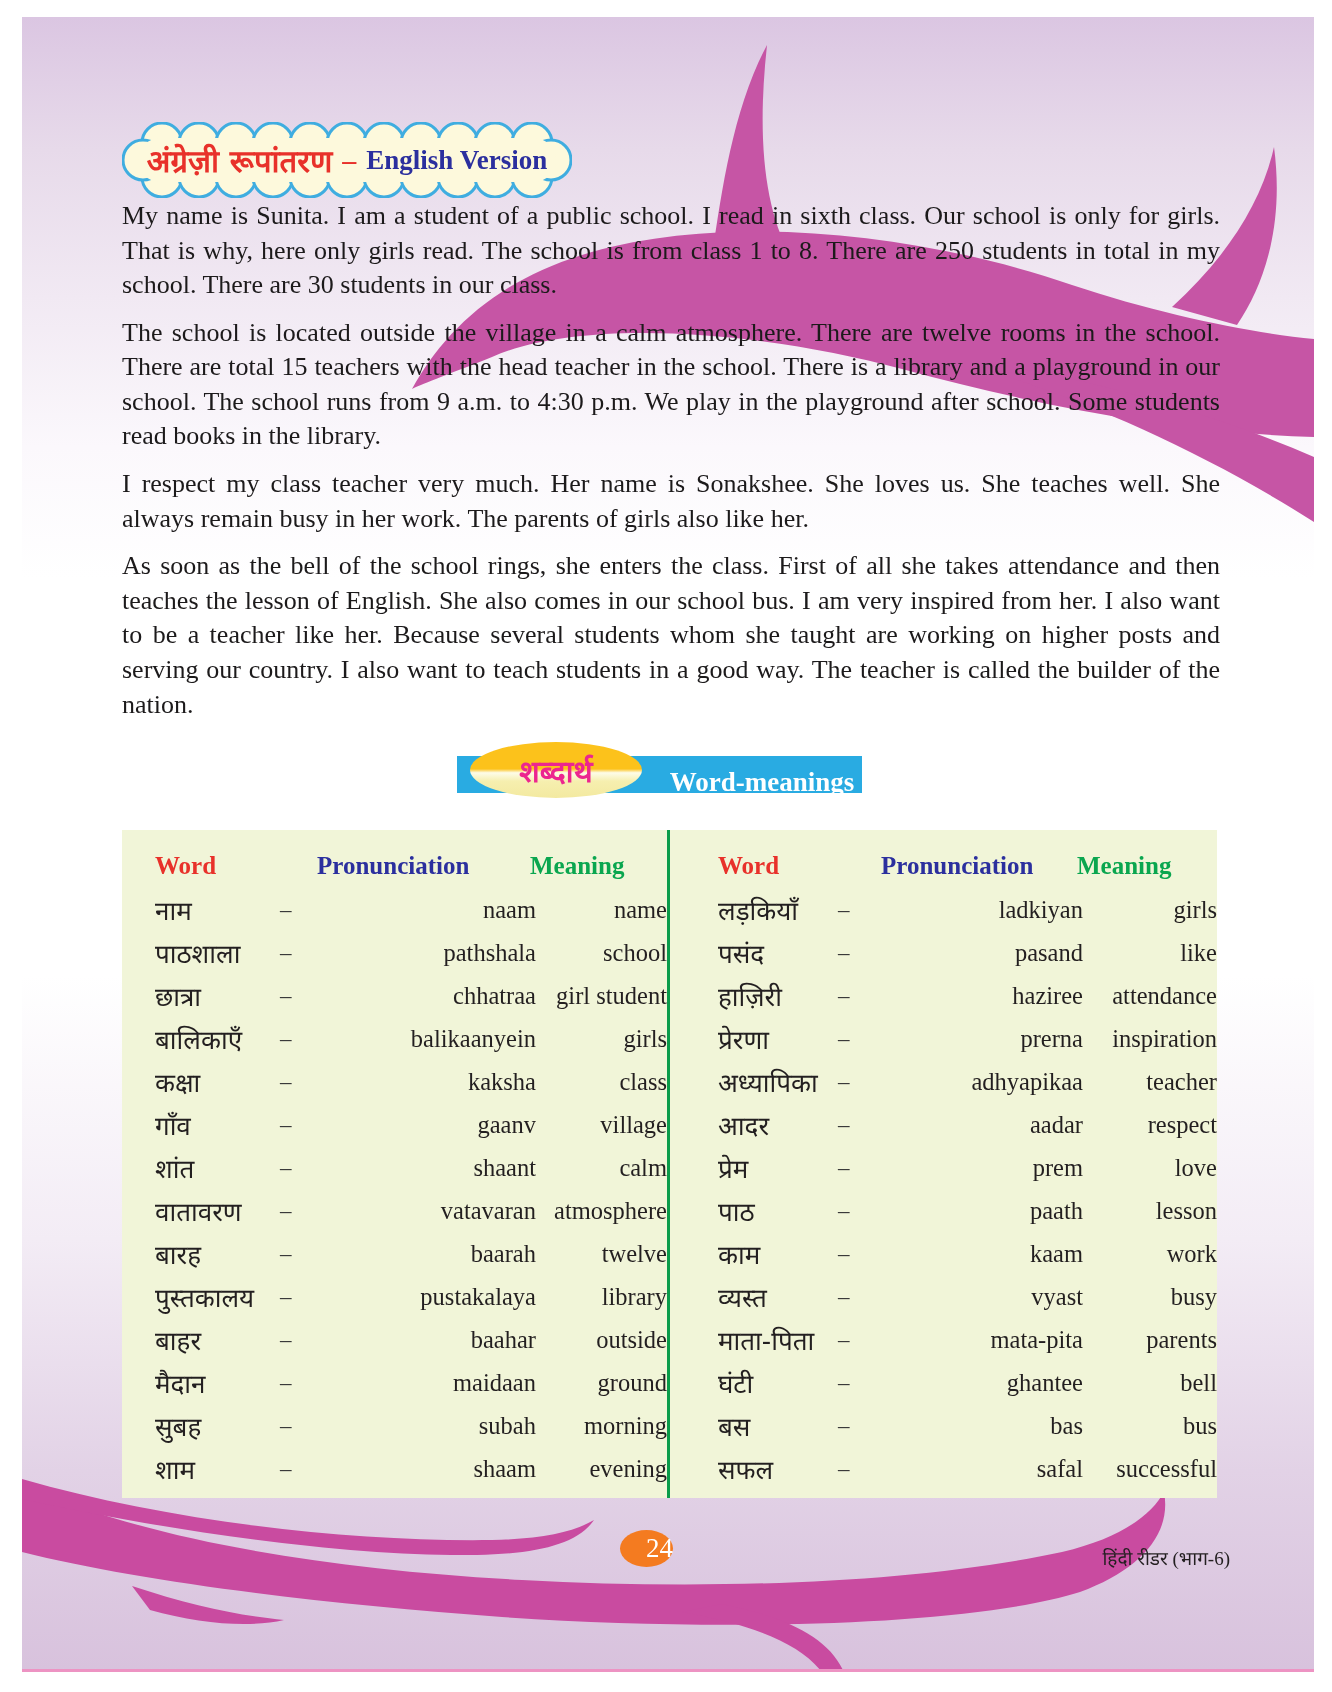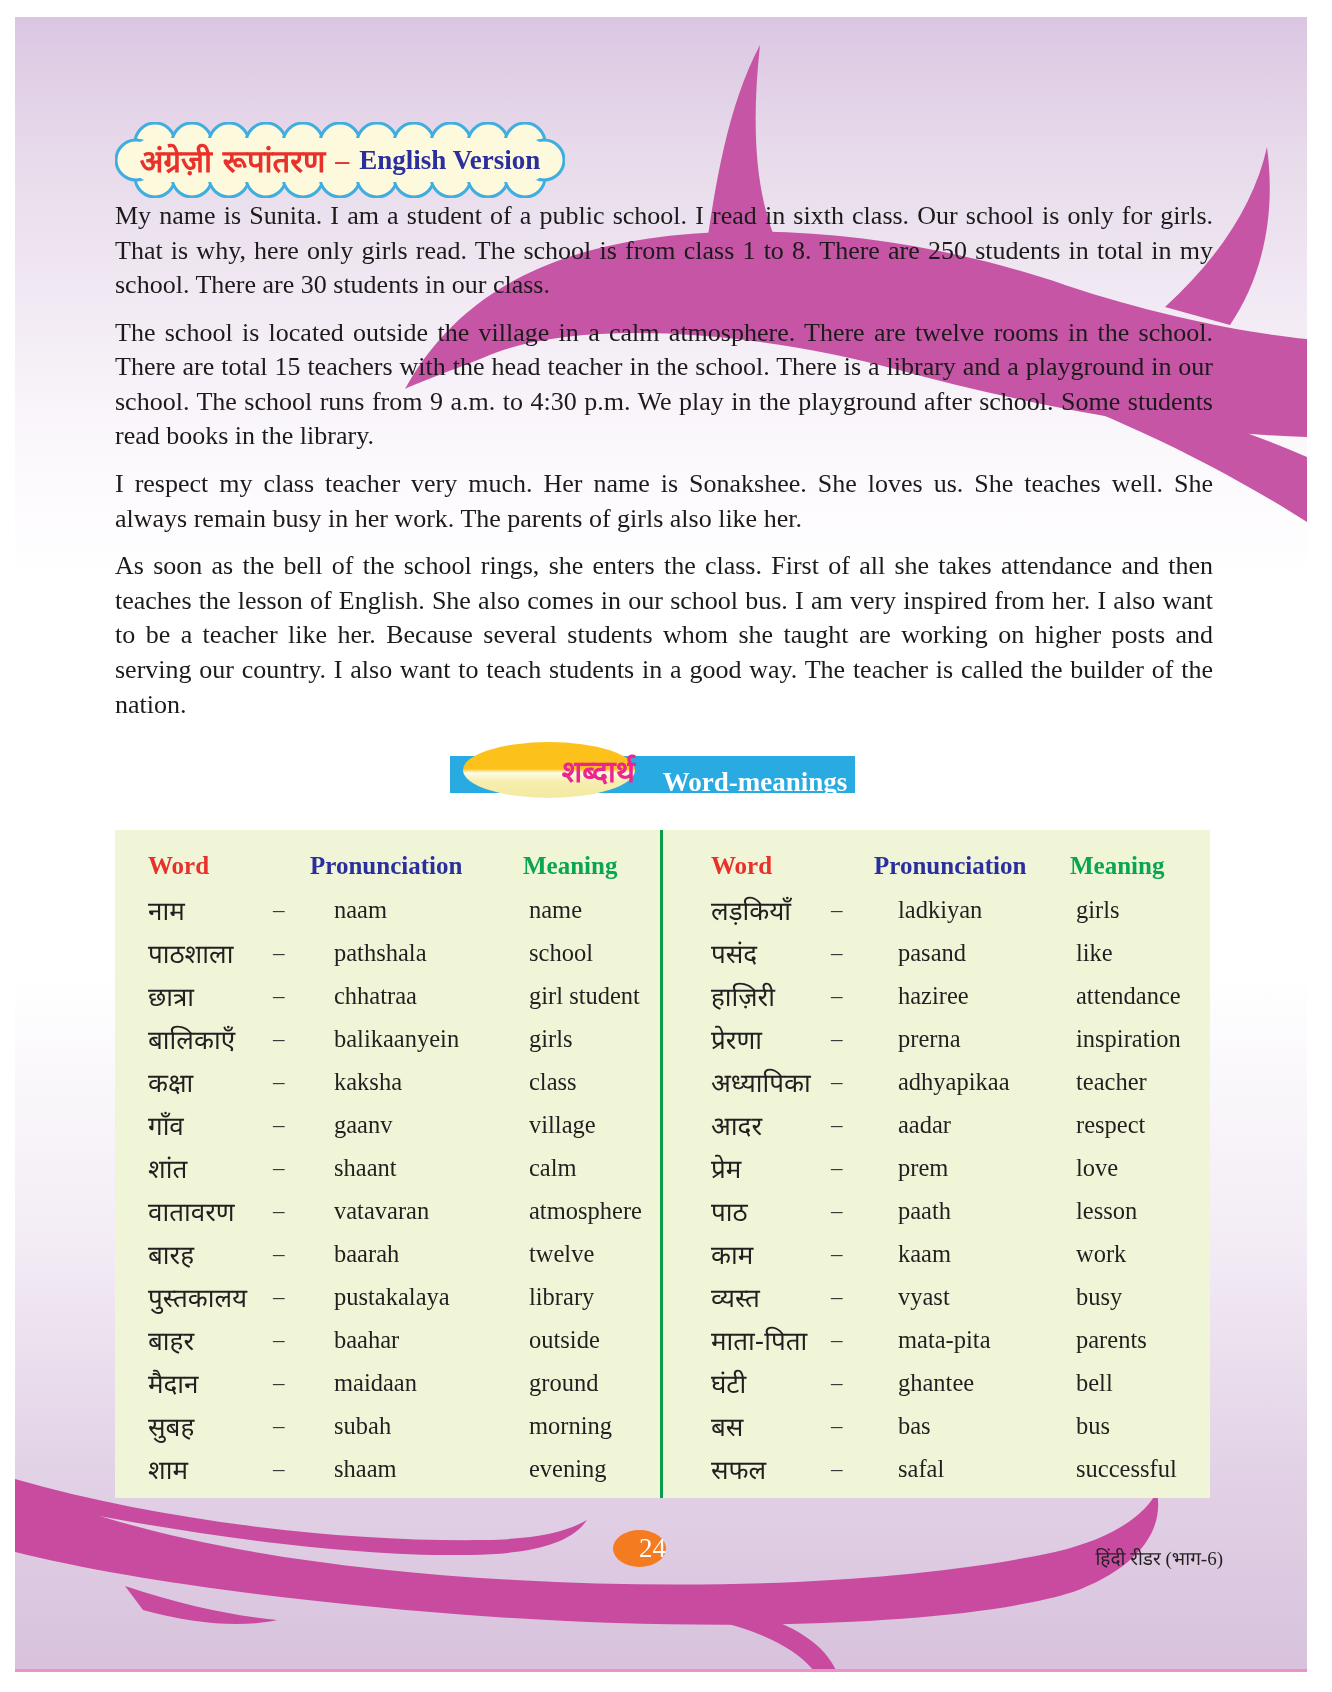--- a/index.html
+++ b/index.html
@@ -1,21 +1,21 @@
 <!DOCTYPE html>
 <html style="--swirl-pink: #c655a5; --band-blue: #29abe2; --table-bg: #f1f5d8; --divider-green: #0a9c4a; --header-red: #e8312a; --header-blue: #2b2f9e; --meaning-green: #0aa64f; --oval-orange: #f47b20; --badge-cyan: #3fade0; --badge-cream: #fdf9dc; --shabdarth-pink: #ec268f;"><head>
 <meta charset="utf-8">
 <style>
   html,body{margin:0;padding:0;}
   body{
     width:1332px;height:1692px;position:relative;background:#ffffff;overflow:hidden;
     font-family:"Liberation Serif", serif;
   }
   .sheet{
-    position:absolute;left:15px;top:17px;width:1292px;height:1652px;
+    position:absolute;left:22px;top:17px;width:1292px;height:1652px;
     background:linear-gradient(180deg,#dbc6e2 0%,#e7daea 8%,#fbf8fc 26%,#ffffff 34%,#ffffff 58%,#f3ecf5 74%,#e2d2e6 88%,#d8c2dd 100%);
     border-bottom:3px solid #ed93c3;
     overflow:hidden;
   }
   .deco{position:absolute;left:0;pointer-events:none;}
   .deco.top{top:0;}
   .deco.bottom{top:1437px;}
 
   
   .badge{position:absolute;left:100px;top:105px;width:450px;height:76px;z-index:3;}
@@ -40,21 +40,21 @@
     position:absolute;left:435px;top:739px;width:405px;height:37px;
     background:var(--band-blue);z-index:2;display:flex;align-items:center;
   }
   .wm-english{
     margin-left:205px;flex:1;text-align:center;
     color:#ffffff;font-weight:bold;font-size:27px;margin-top:16px;
   }
   .wm-oval{
     position:absolute;left:13px;top:-14px;width:172px;height:56px;border-radius:50%;
     background:linear-gradient(180deg,#fcc21b 0%,#fcc21b 48%,#fdfce9 55%,#f6efaf 70%,#f3e9a0 100%);
-    display:flex;align-items:center;justify-content:flex-end;
+    display:flex;align-items:center;justify-content:center;
   }
   .wm-oval span{
     font-family:"DejaVu Sans",sans-serif;font-weight:bold;font-size:30px;color:var(--shabdarth-pink);
   }
 
   
   .wm-table{
     position:absolute;left:100px;top:813px;width:1095px;height:668px;
     background:var(--table-bg);z-index:2;
   }
@@ -65,21 +65,21 @@
   .hrow,.row{display:grid;align-items:center;margin-left:11px;}
   .half.left  .hrow,.half.left  .row{grid-template-columns:125px 61px 195px 1fr;}
   .half.right .hrow,.half.right .row{grid-template-columns:120px 67px 178px 1fr;}
   .hrow{height:44px;font-weight:bold;font-size:25px;}
   .h-word{color:var(--header-red);}
   .h-pron{color:var(--header-blue);margin-left:-24px;}
   .h-mean{color:var(--meaning-green);margin-left:-6px;}
   .row{height:43px;color:#231f20;}
   .hw{font-family:"DejaVu Sans",sans-serif;font-size:26px;}
   .dash{font-size:23px;color:#3a3a3a;}
-  .pr,.mn{font-size:24.5px;}
+  .pr,.mn{font-size:24.5px;text-align:right;}
 
   
   .page-number{
     position:absolute;left:598px;top:1513px;width:53px;height:37px;border-radius:50%;
     background:var(--oval-orange);display:flex;align-items:center;justify-content:flex-end;
     color:#ffffff;font-size:27px;z-index:3;
   }
   .book-label{
     position:absolute;right:84px;top:1528px;font-family:Liberation Serif, serif;
     font-size:19px;color:#231f20;z-index:3;

